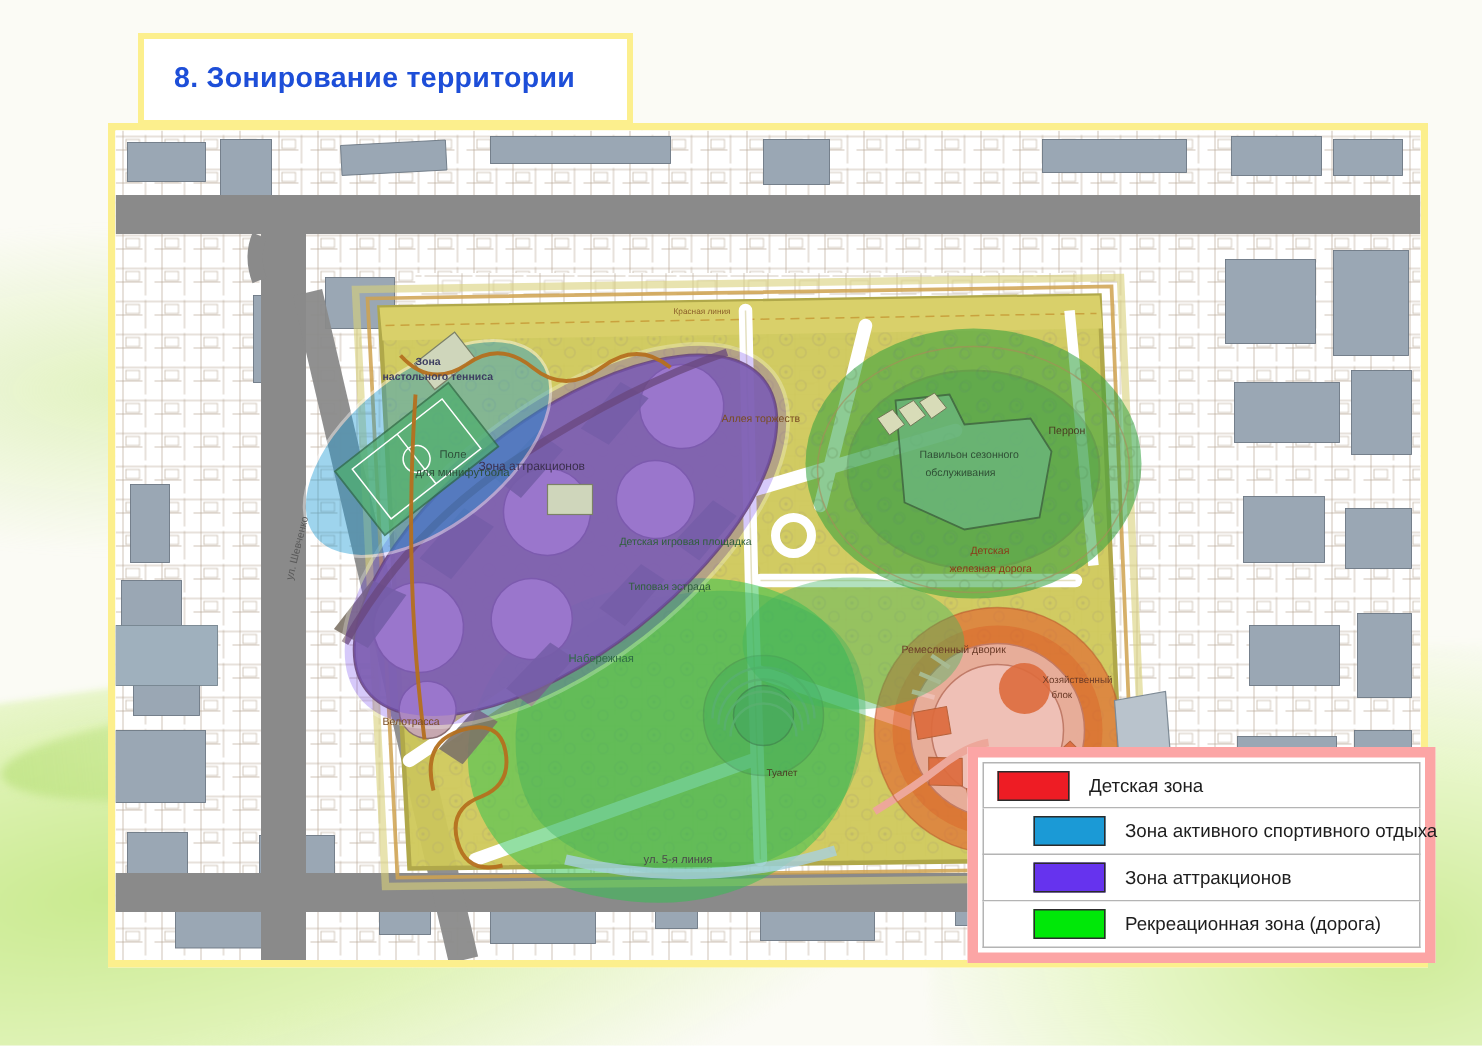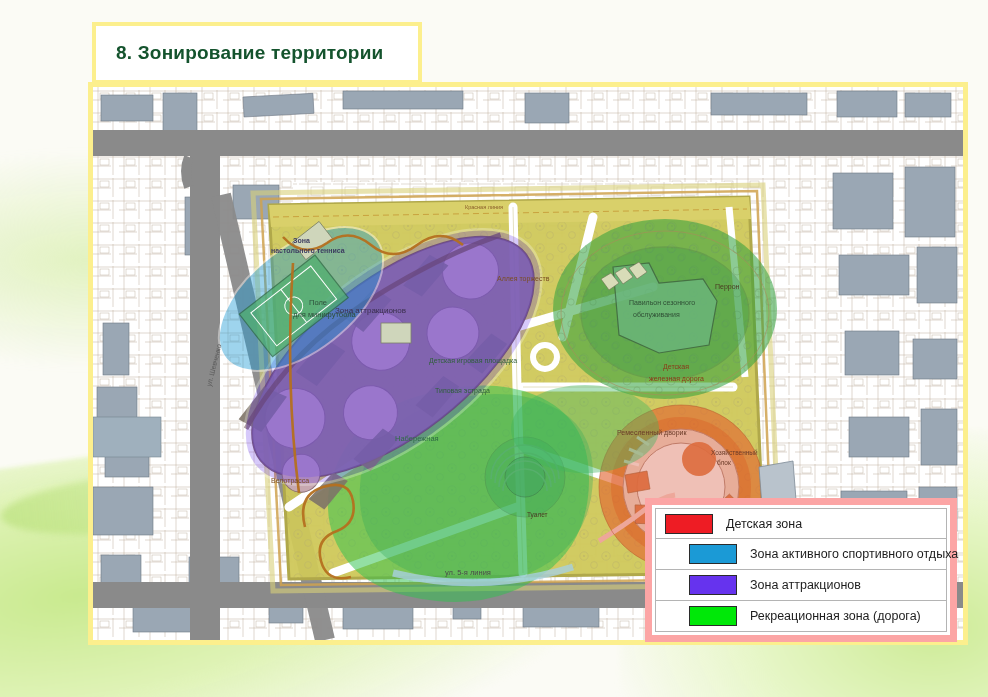--- a/index.html
+++ b/index.html
@@ -26,34 +26,34 @@
     filter:blur(4px);
   }
   .bg-swoosh .g4{
     position:absolute;left:0;top:470px;width:320px;height:60px;
     background:linear-gradient(90deg, rgba(178,221,112,.55), rgba(210,238,160,0));
     border-radius:50%;transform:rotate(-6deg);filter:blur(3px);
   }
 
   
   .map-frame{
-    position:absolute;left:88px;top:82px;width:880px;height:563px;
+    position:absolute;left:72px;top:82px;width:880px;height:563px;
     border:5px solid #fcef8d;box-sizing:border-box;background:#fff;
   }
   .map-canvas{position:absolute;inset:0;overflow:hidden;background:#ffffff;}
   .map-canvas svg{display:block;}
 
   
   .title-plate{
     position:absolute;left:92px;top:22px;width:330px;height:62px;
     background:#ffffff;border:4px solid #fcef8d;box-sizing:border-box;
     display:flex;align-items:center;z-index:6;
   }
   .title-plate .t{
-    font-size:19px;font-weight:bold;color:#14532d;padding-left:20px;letter-spacing:.2px;
+    font-size:19px;font-weight:bold;color:#1d4ed8;padding-left:20px;letter-spacing:.2px;
   }
 
   
   .legend{
     position:absolute;left:645px;top:498px;width:312px;
     background:#ffffff;border:7px solid #fca5a5;box-sizing:border-box;z-index:7;
     padding:3px;
   }
   .legend-row{
     display:flex;align-items:center;height:31px;

